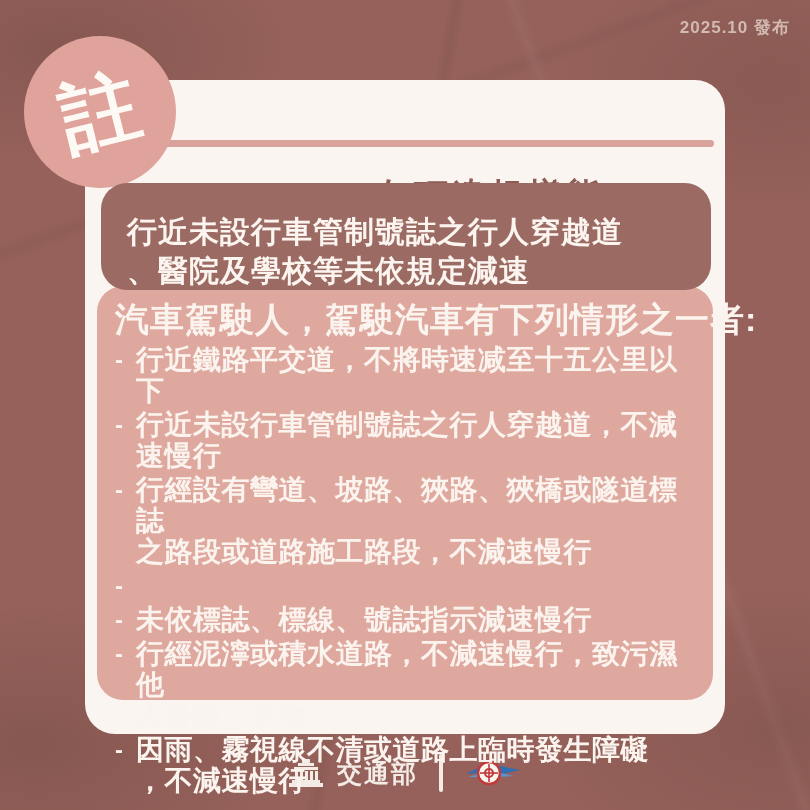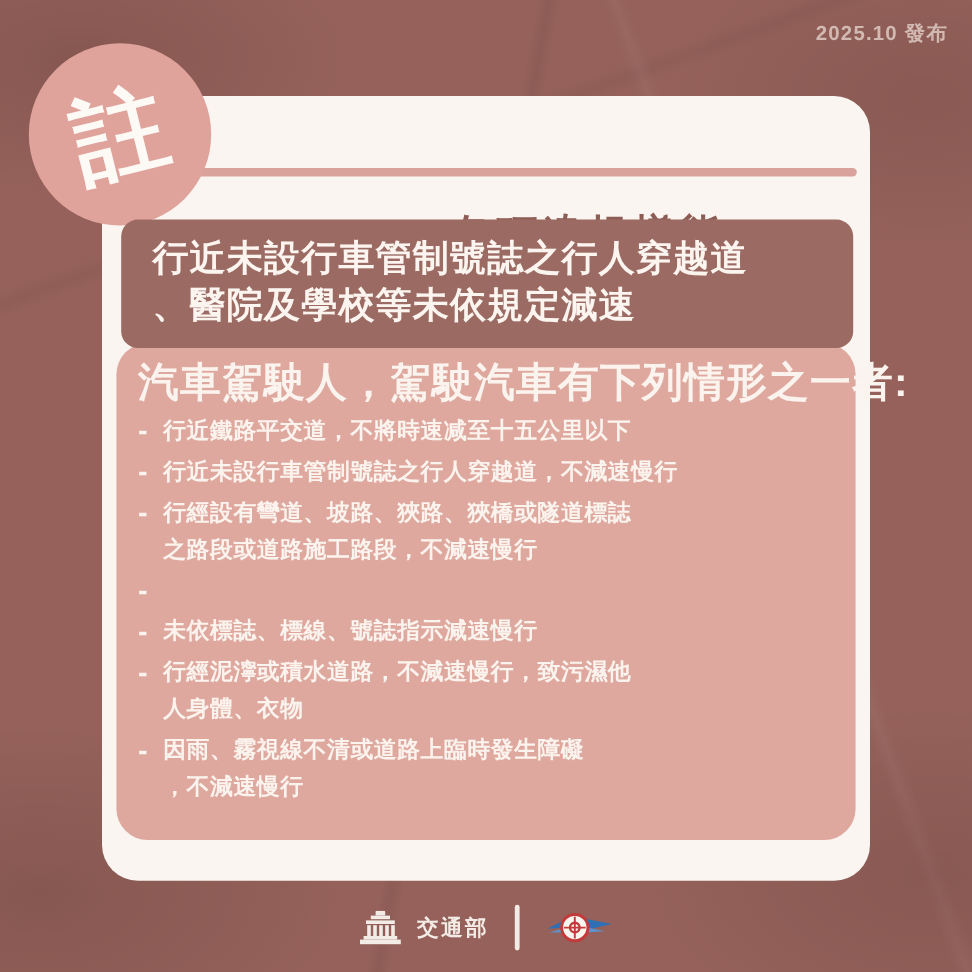--- a/index.html
+++ b/index.html
@@ -59,22 +59,22 @@
   .title-underline {
     position: absolute; left: 160px; top: 140px;
     width: 554px; height: 7px; border-radius: 4px;
     background: var(--underline, #D9A29A);
   }
 
   .heading-box {
     position: absolute; left: 101px; top: 183px;
     width: 610px; height: 107px;
     background: var(--darkbox, #9B6A62);
-    border-radius: 14px;
-    padding: 13px 24px 0 26px;
+    border-radius: 26px;
+    padding: 29px 24px 0 26px;
     z-index: 2;
   }
   .heading-box .heading-line {
     color: #FBF4EF; font-size: 30px; font-weight: bold;
     line-height: 39px; letter-spacing: 1px; white-space: nowrap;
   }
 
   .body-panel {
     position: absolute; left: 97px; top: 286px;
     width: 616px; height: 414px;
@@ -88,32 +88,32 @@
     letter-spacing: 1px; line-height: 32px;
     margin-bottom: 9px; white-space: nowrap;
   }
   .bullet-list { display: flex; flex-direction: column; gap: 3px; }
   .bullet-item { display: flex; align-items: flex-start; }
   .bullet-marker {
     flex: 0 0 21px;
     color: #FBF3EE; font-size: 24px; font-weight: bold; line-height: 31px;
   }
   .bullet-text {
-    color: #FBF3EE; font-size: 19px; font-weight: bold;
+    color: #FBF3EE; font-size: 28px; font-weight: bold;
     line-height: 31px; letter-spacing: 0.5px;
     white-space: pre-line;
   }
 
   .footer {
     position: absolute; left: 0; bottom: 18px; width: 810px;
     display: flex; align-items: center; justify-content: center;
     gap: 13px;
   }
   .footer .org-label {
-    color: #F3ECE6; font-size: 18px; font-weight: bold; letter-spacing: 2px;
+    color: #F3ECE6; font-size: 25px; font-weight: bold; letter-spacing: 2px;
   }
   .footer .divider {
     width: 4px; height: 38px; border-radius: 2px;
     background: #F3ECE6; margin: 0 8px;
   }
   .icon-wrap { display: flex; align-items: center; }
 </style>
 </head>
 <body>
 

